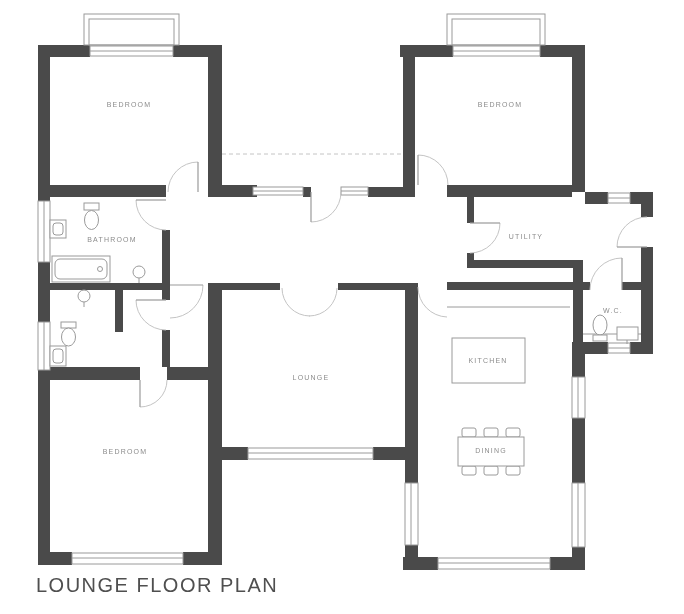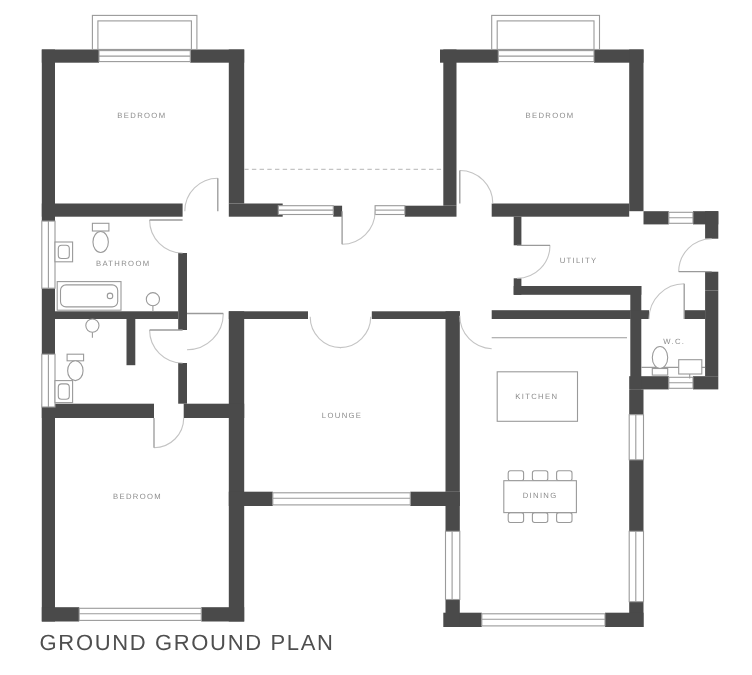--- a/index.html
+++ b/index.html
@@ -260,14 +260,14 @@
   <text class="room" x="500" y="107">BEDROOM</text>
   <text class="room" x="125" y="454">BEDROOM</text>
   <text class="room" x="112" y="242">BATHROOM</text>
   <text class="room" x="311" y="380">LOUNGE</text>
   <text class="room" x="526" y="239">UTILITY</text>
   <text class="room" x="488" y="363">KITCHEN</text>
   <text class="room" x="491" y="453">DINING</text>
   <text class="room" x="613" y="313">W.C.</text>
 </svg>
 
-<div class="title">GROUND GROUND PLAN</div>
+<div class="title">LOUNGE FLOOR PLAN</div>
 </div>
 
 </body></html>

